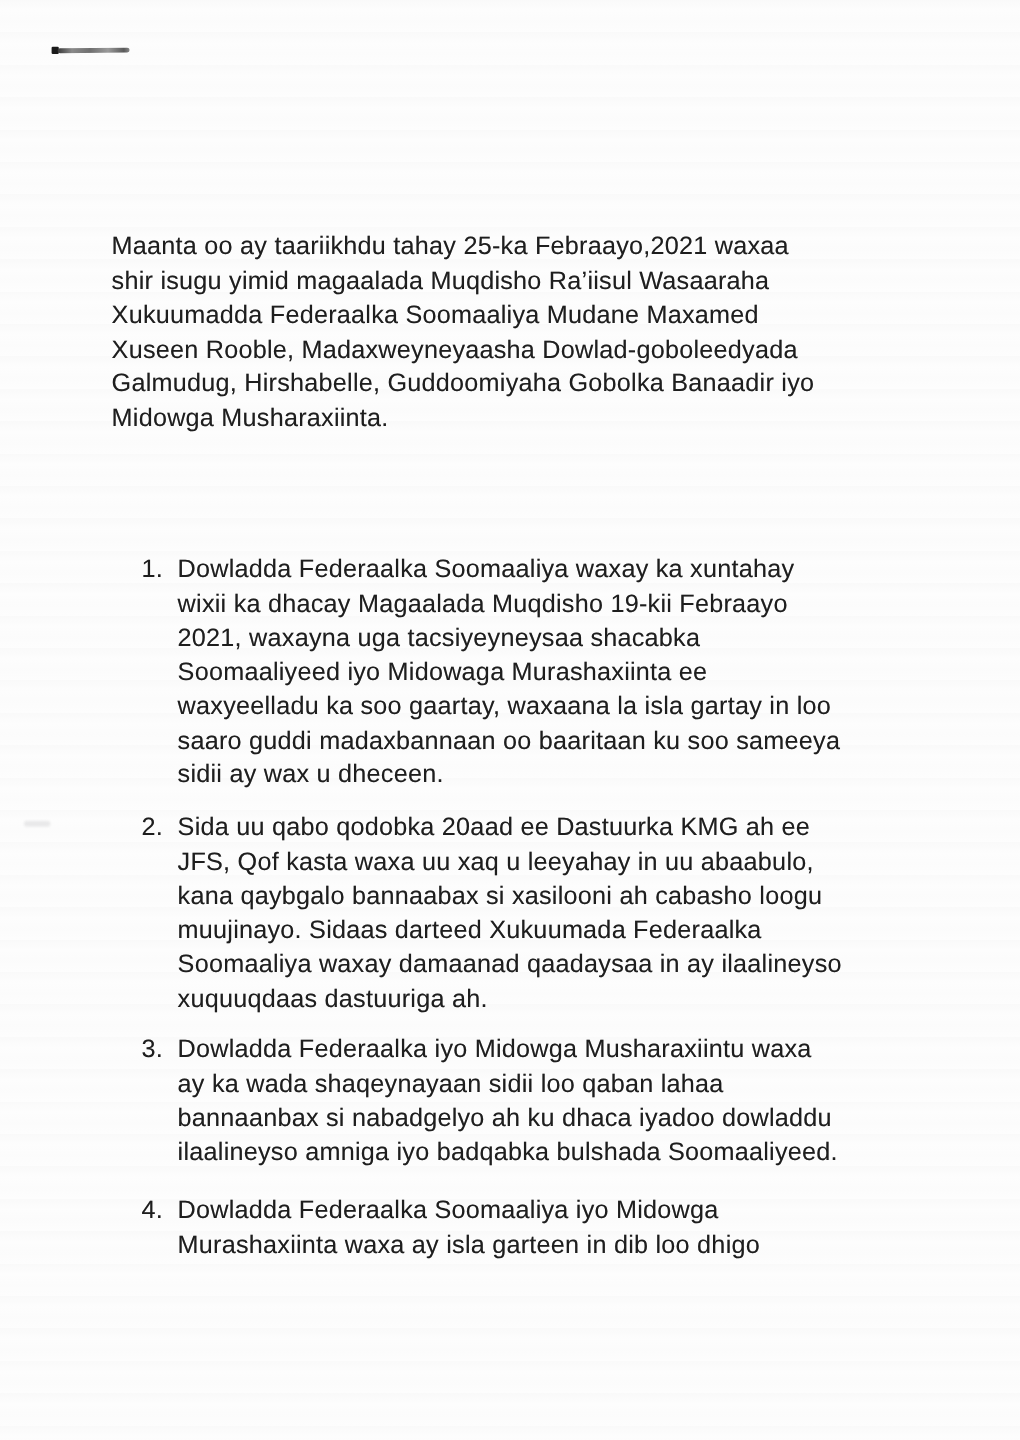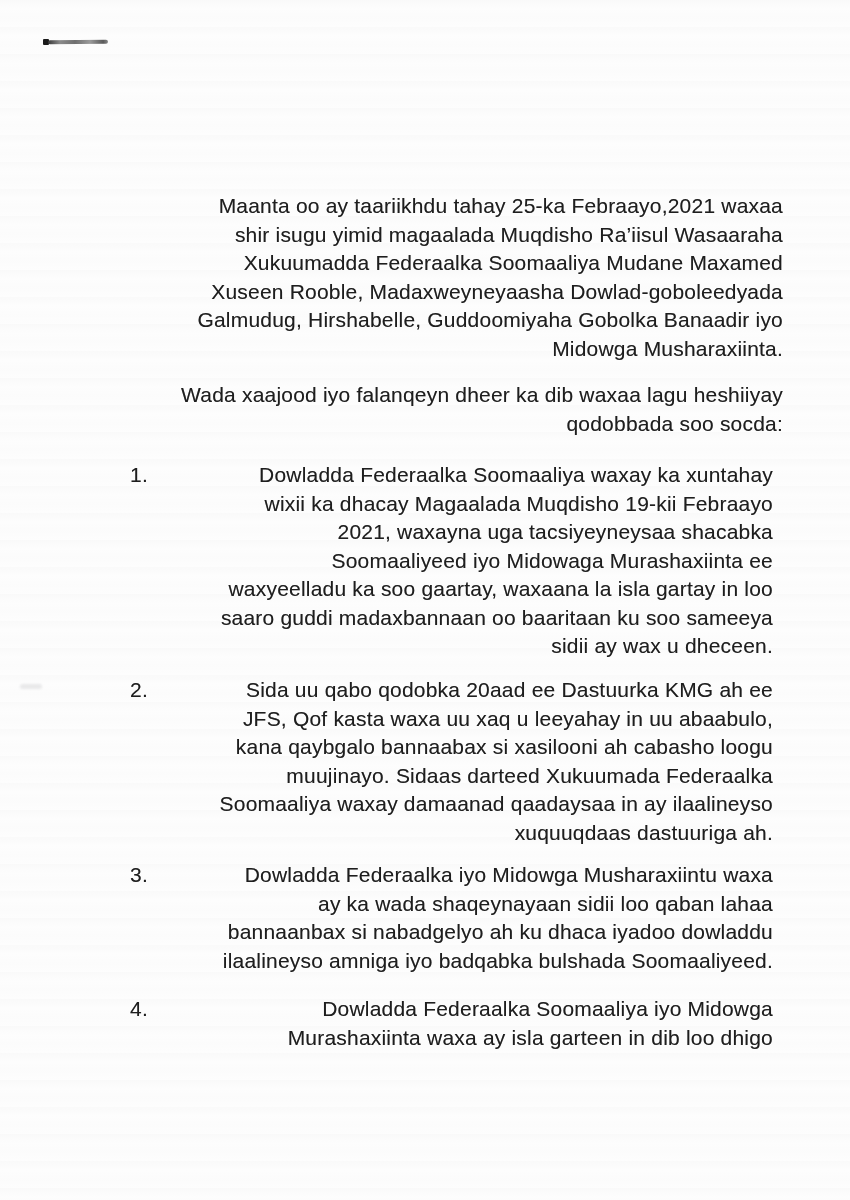--- a/index.html
+++ b/index.html
@@ -12,21 +12,20 @@
     width: 850px;
     height: 1200px;
     overflow: hidden;
     background:
       repeating-linear-gradient(180deg,
         rgba(246,246,246,0.5) 0px, rgba(255,255,255,0) 9px,
         rgba(250,250,250,0.5) 18px, rgba(255,255,255,0) 27px),
       #fdfdfd;
     font-family: "Liberation Sans", sans-serif;
     color: #1e1e1e;
-    text-align: right;
   }
   
   .pen-mark {
     position: absolute;
     left: 43px;
     top: 39px;
     width: 65px;
     height: 6px;
   }
   .pen-mark .dot {
@@ -107,22 +106,20 @@
 
   <div class="smudge"></div>
 
   <div class="textblock para-1">Maanta oo ay taariikhdu tahay 25-ka Febraayo,2021 waxaa
 shir isugu yimid magaalada Muqdisho Ra’iisul Wasaaraha
 Xukuumadda Federaalka Soomaaliya Mudane Maxamed
 Xuseen Rooble, Madaxweyneyaasha Dowlad-goboleedyada
 Galmudug, Hirshabelle, Guddoomiyaha Gobolka Banaadir iyo
 Midowga Musharaxiinta.</div>
 
-  <div class="textblock para-2">Wada xaajood iyo falanqeyn dheer ka dib waxaa lagu heshiiyay
-qodobbada soo socda:</div>
 
   <div class="list-item item-1">
     <span class="num">1.</span>
     <div class="txt">Dowladda Federaalka Soomaaliya waxay ka xuntahay
 wixii ka dhacay Magaalada Muqdisho 19-kii Febraayo
 2021, waxayna uga tacsiyeyneysaa shacabka
 Soomaaliyeed iyo Midowaga Murashaxiinta ee
 waxyeelladu ka soo gaartay, waxaana la isla gartay in loo
 saaro guddi madaxbannaan oo baaritaan ku soo sameeya
 sidii ay wax u dheceen.</div>

